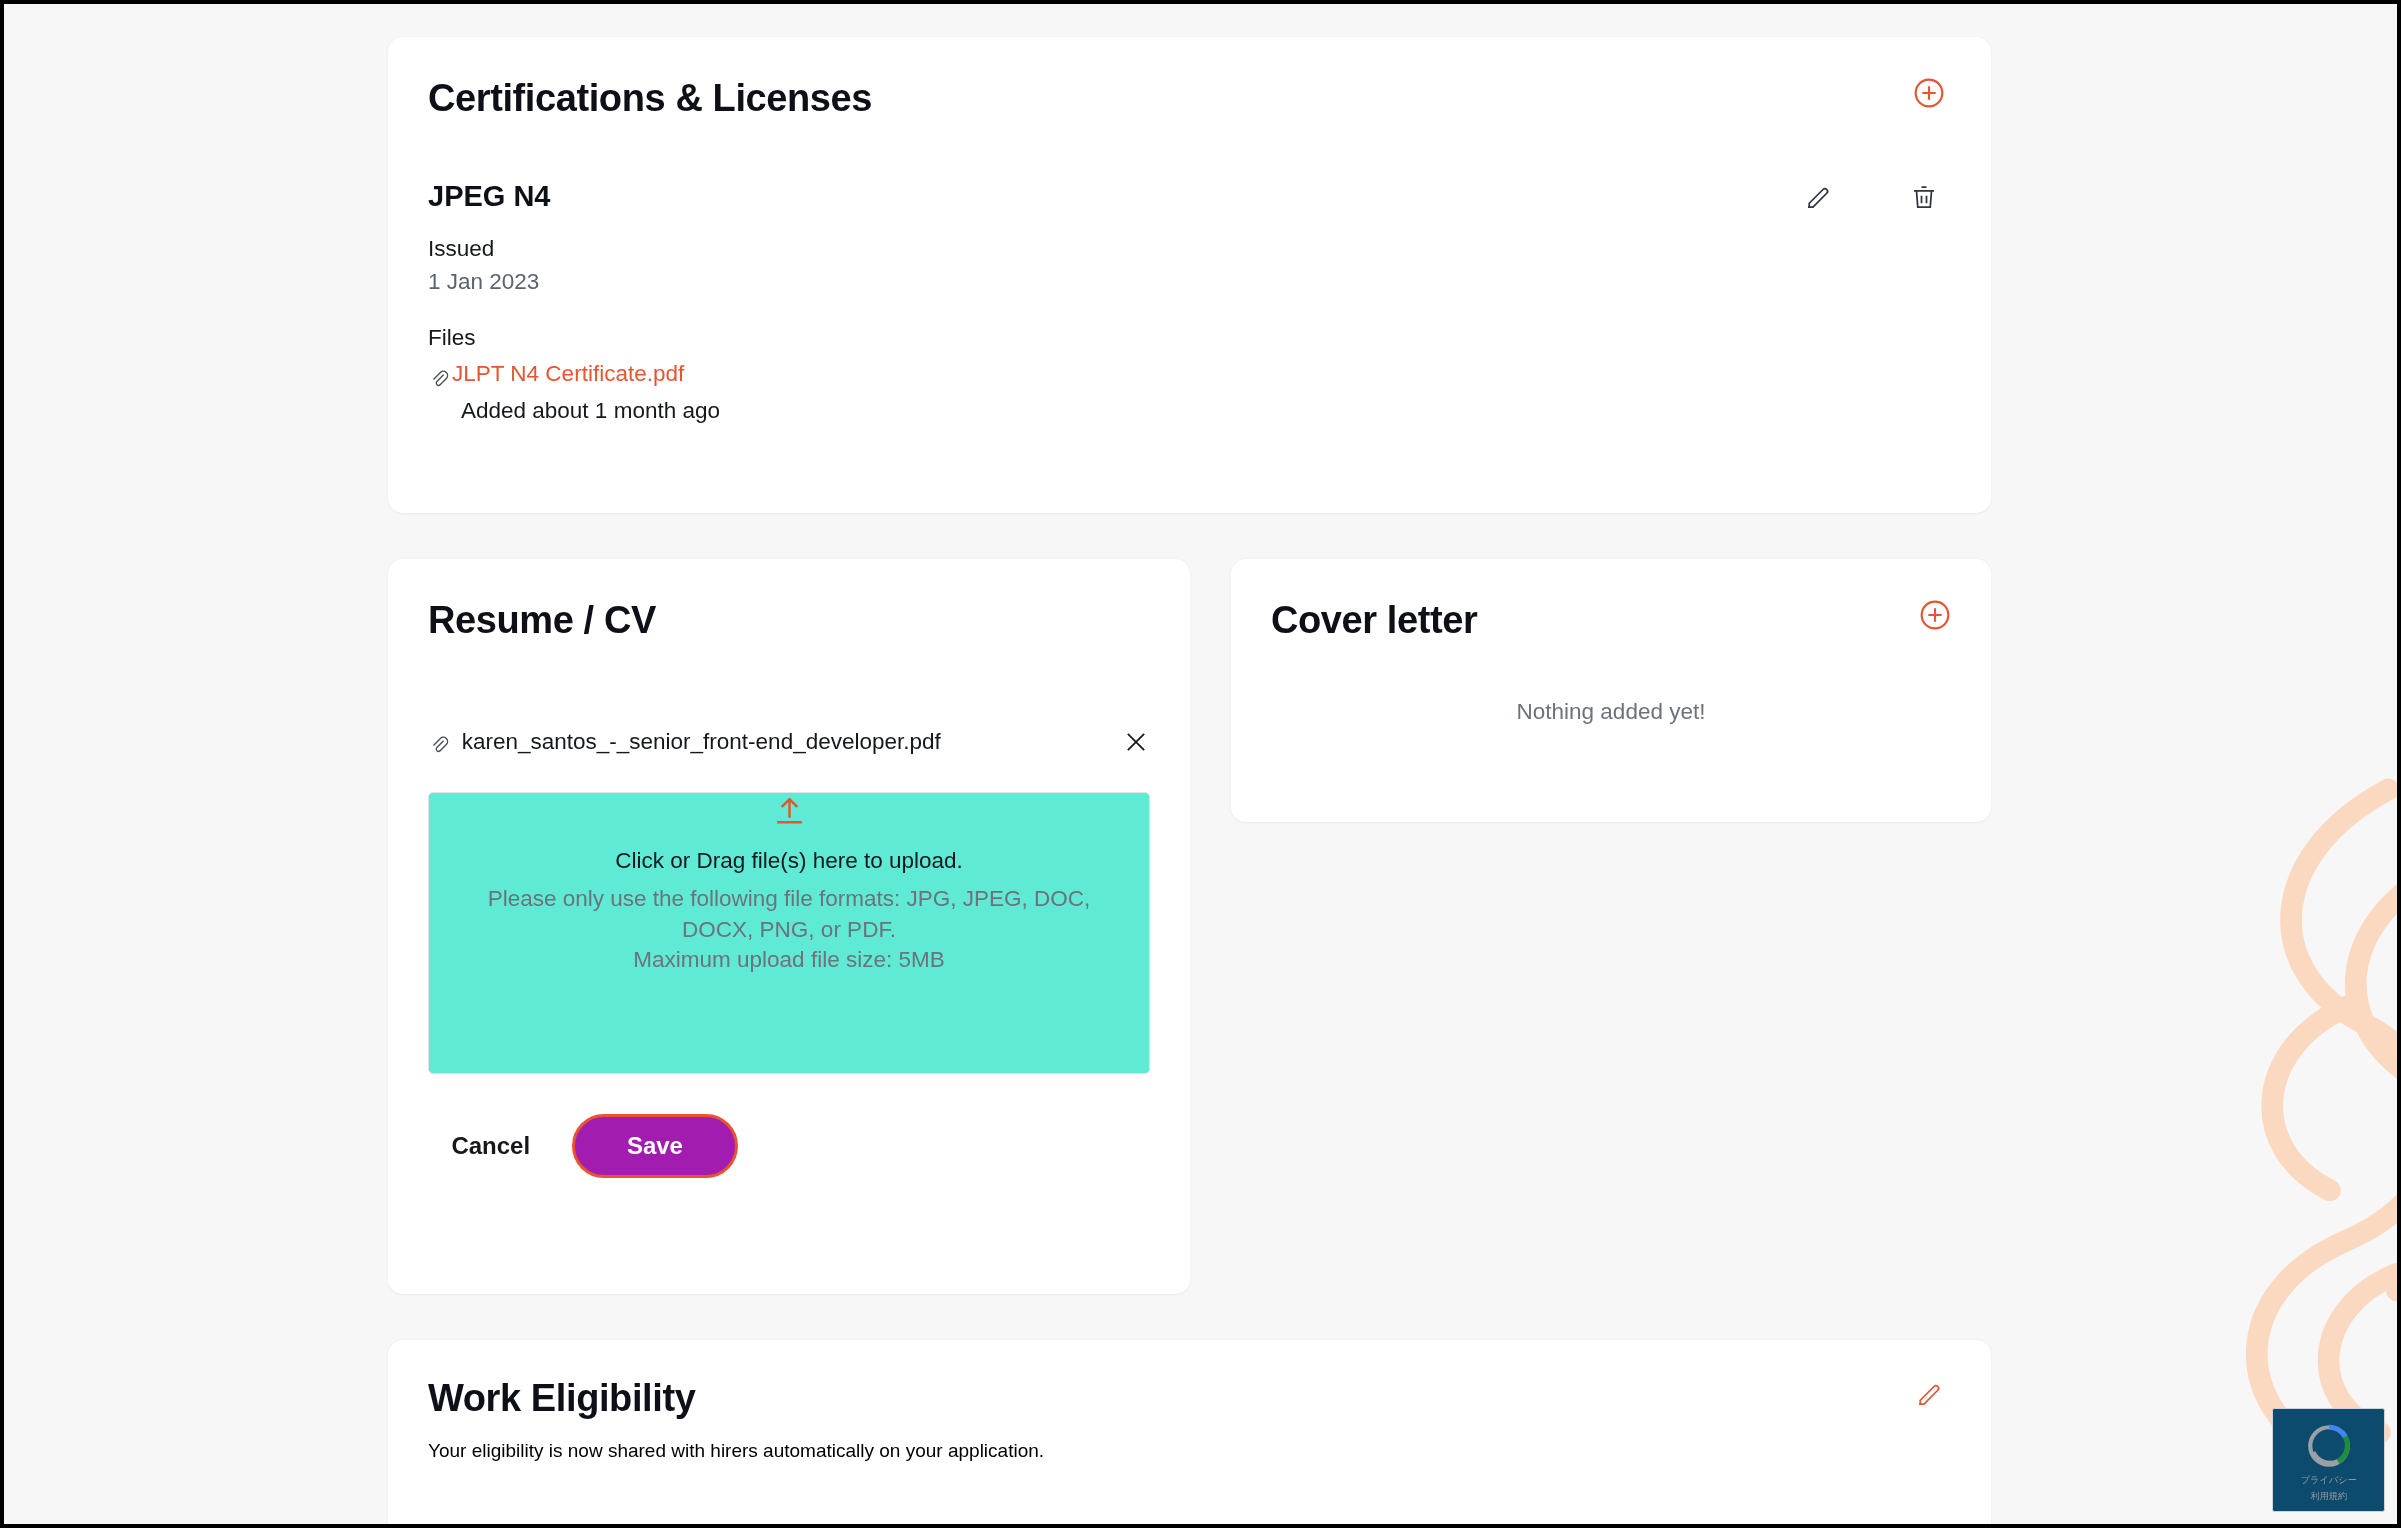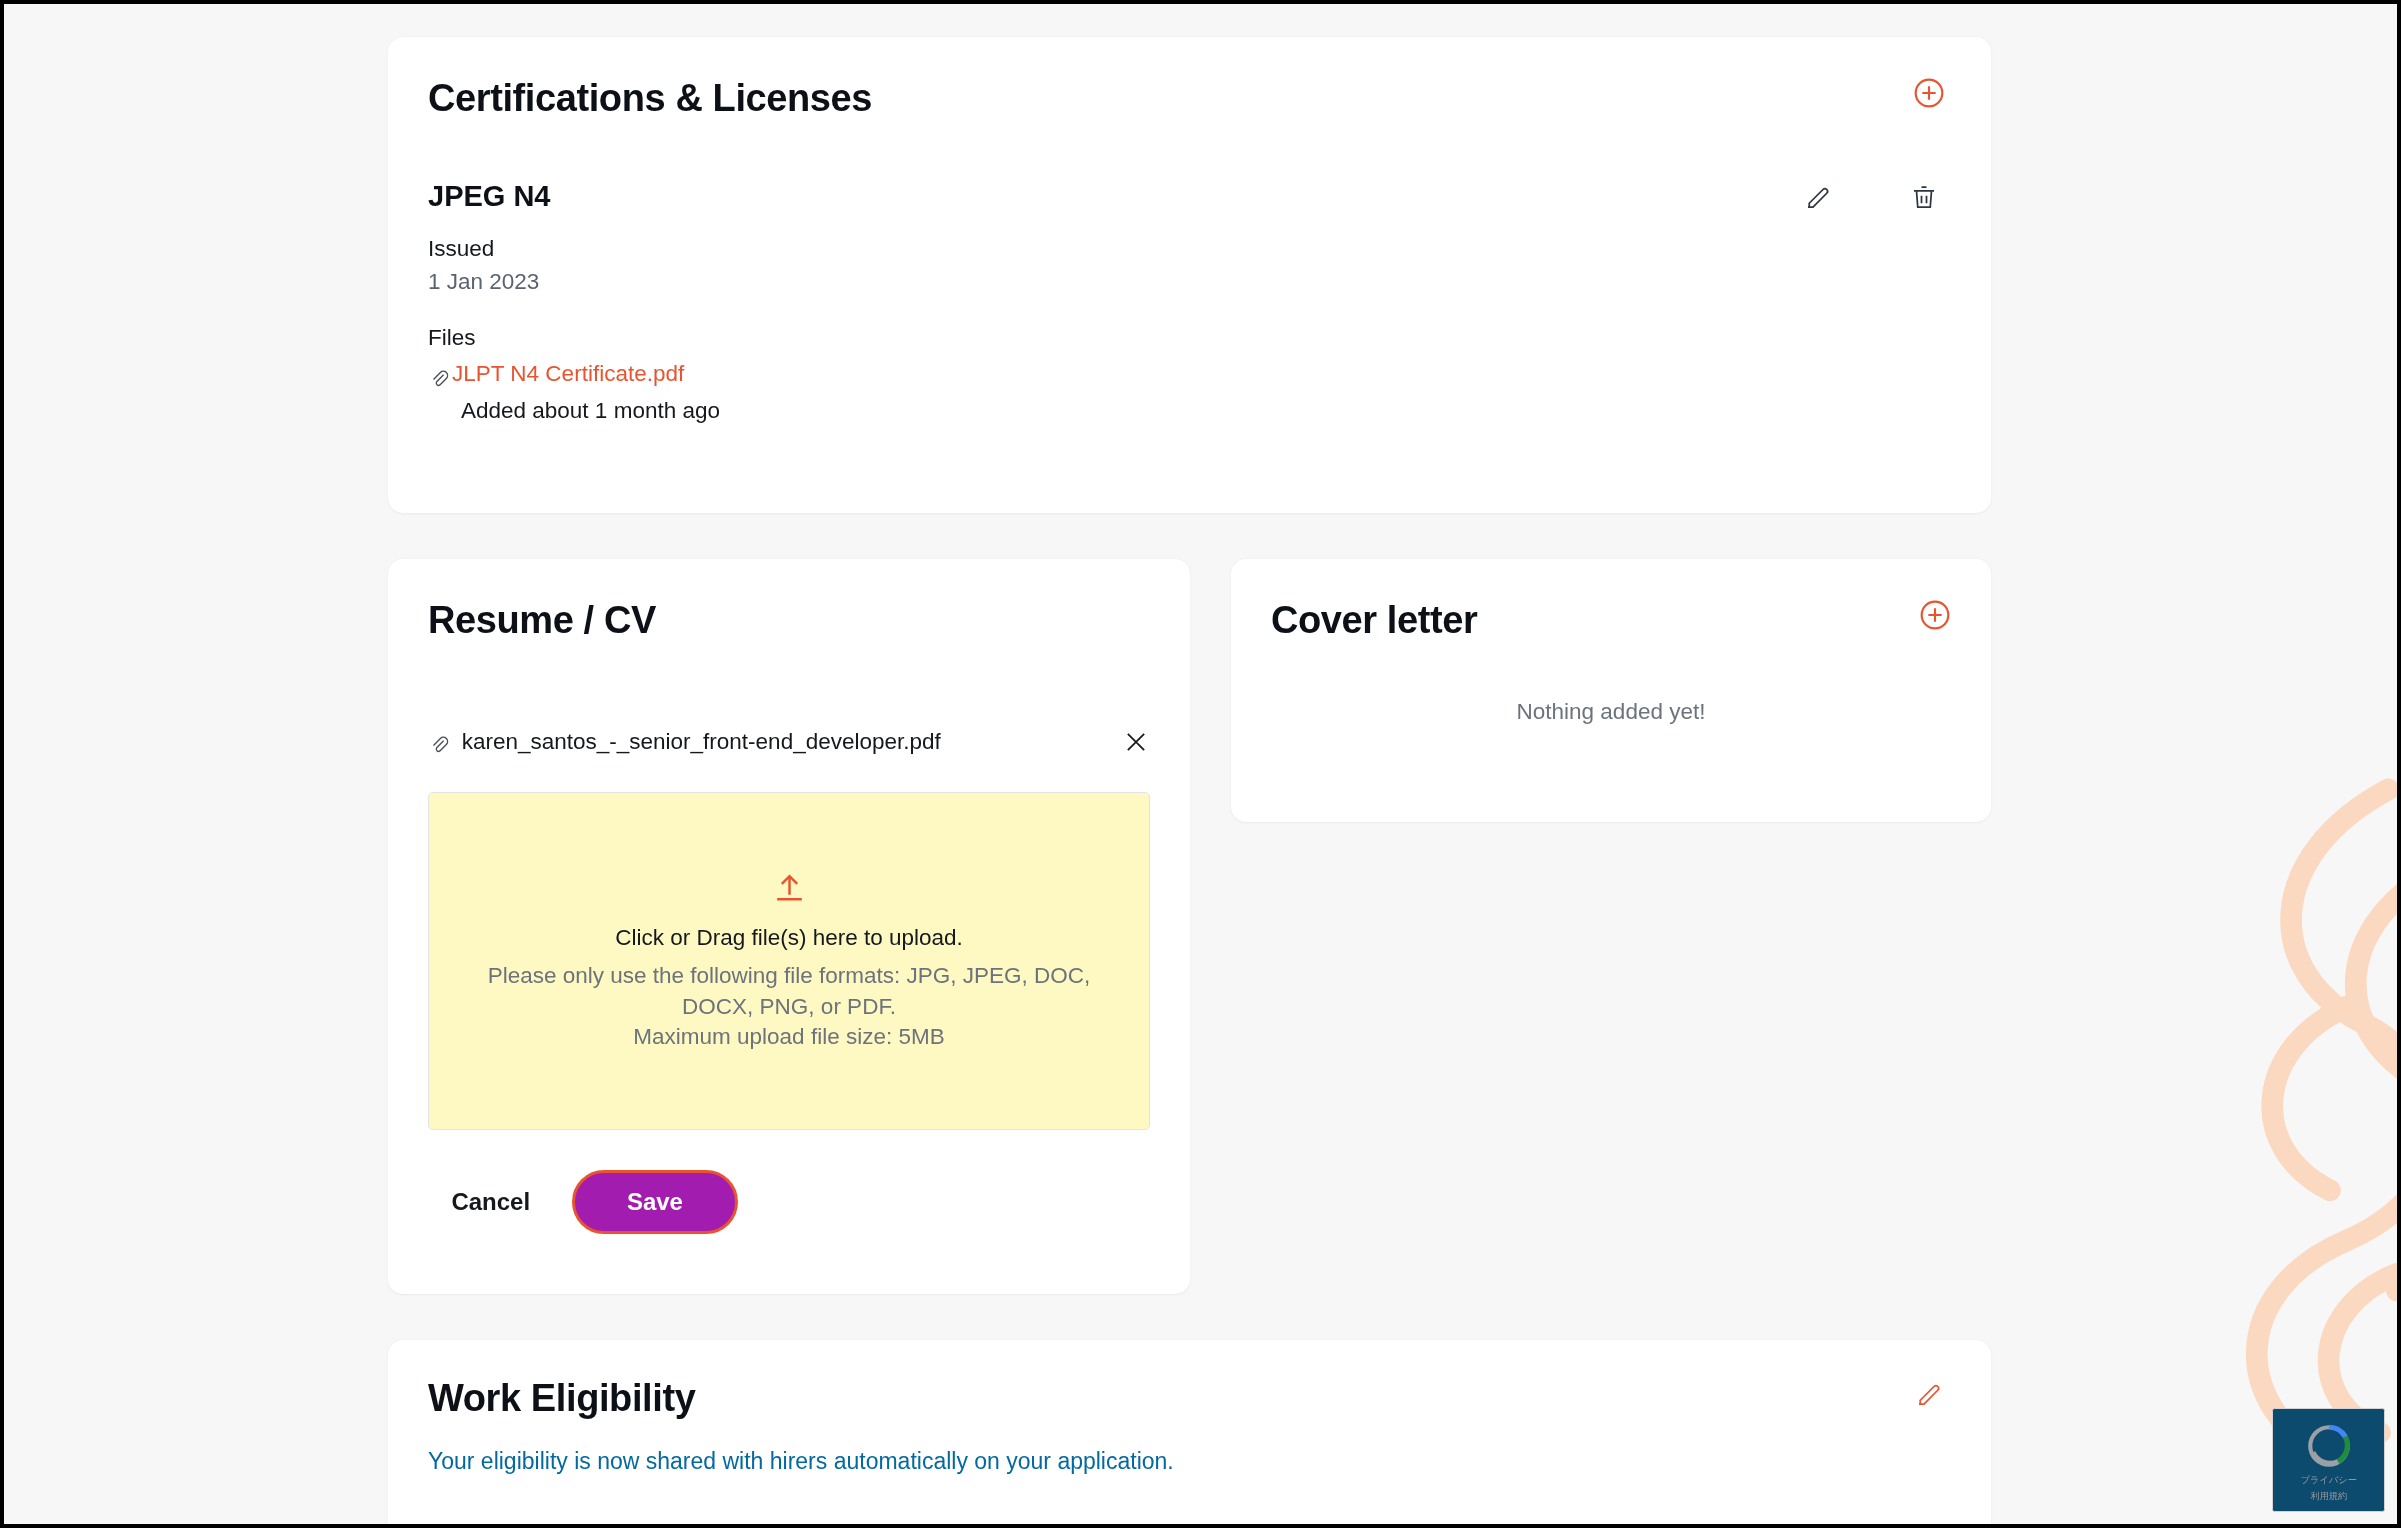--- a/index.html
+++ b/index.html
@@ -133,28 +133,27 @@
     flex: 1 1 auto;
     white-space: nowrap;
   }
   .x-btn {
     width: 28px; height: 28px;
     color: #15191e;
     flex: 0 0 28px;
   }
   .dropzone {
     margin-top: 35px;
-    height: 338px;
+    height: 282px;
     border: 0.8px solid #e3e3e3;
     border-radius: 5px;
-    background: #fef9c3;
+    background: #5eead4;
     display: flex;
     flex-direction: column;
     align-items: center;
-    justify-content: center;
     text-align: center;
     padding: 0 21px;
   }
   .upload-icon { width: 37px; height: 37px; color: #e8542f; margin-bottom: 18.4px; }
   .dz-main {
     font-size: 22.5px;
     color: #15191e;
     margin-bottom: 10px;
   }
   .dz-sub {
@@ -216,23 +215,23 @@
     width: 1603px;
     height: 217px;
     padding: 37px 46px 33px 40px;
   }
   .work-header {
     display: flex;
     align-items: flex-start;
     justify-content: space-between;
   }
   .work-sub {
-    margin-top: 28px;
-    font-size: 23px;
-    color: #0369a1;
+    margin-top: 20px;
+    font-size: 19px;
+    color: #000000;
   }
   .pencil-orange { color: #e8542f; }
   
   .recaptcha {
     position: absolute;
     right: 11.7px;
     bottom: 11.7px;
     width: 113px;
     height: 104px;
     background: #0c4a6e;

